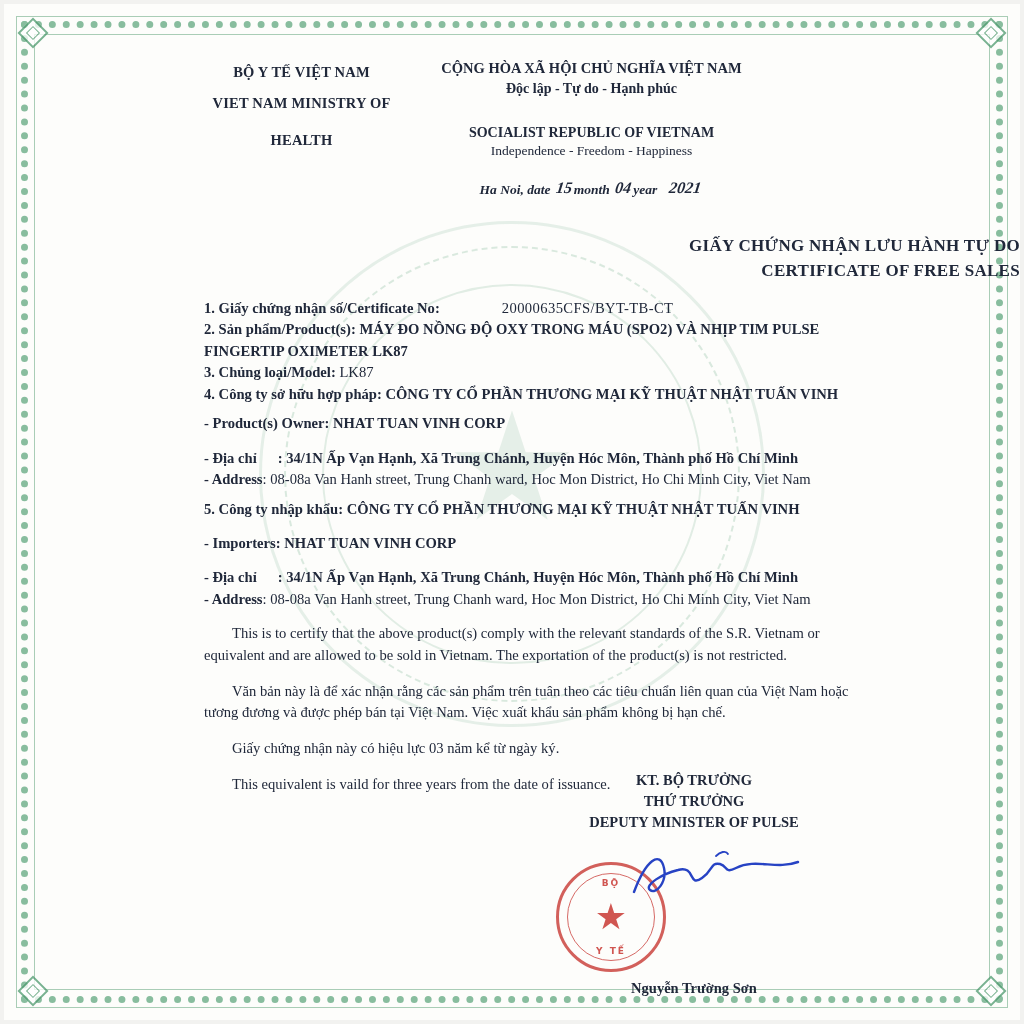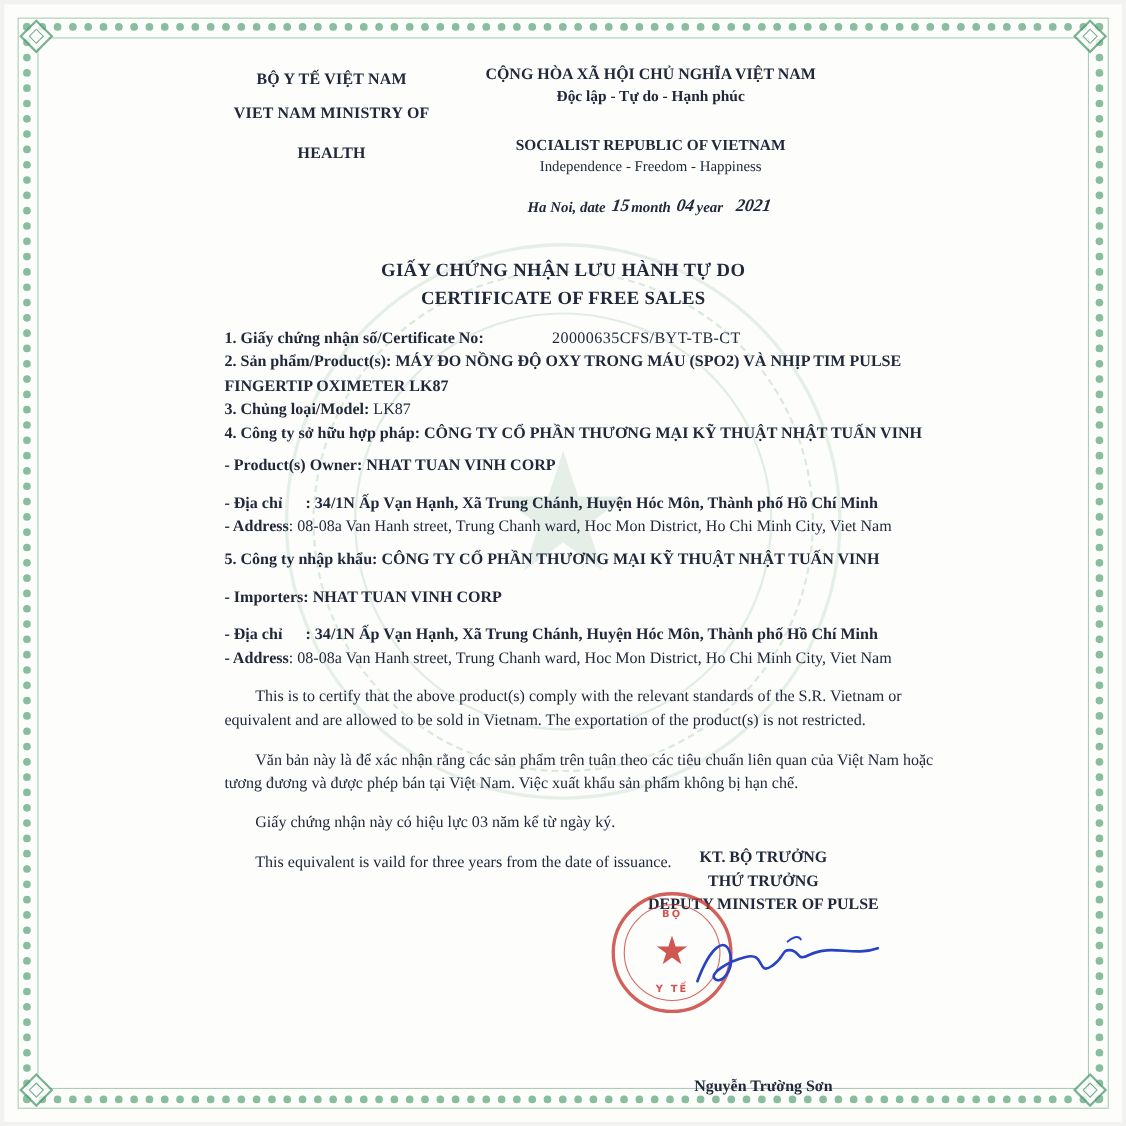--- a/index.html
+++ b/index.html
@@ -39,42 +39,42 @@
   .hdr-right .r1{font-weight:bold;font-size:14.5px;}
   .hdr-right .r2{font-weight:bold;font-size:14px;margin-top:4px;}
   .hdr-right .r3{font-weight:bold;font-size:14px;margin-top:28px;}
   .hdr-right .r4{font-size:13.5px;margin-top:2px;}
   .dateline{position:absolute;left:415px;top:176px;width:345px;text-align:center;
     font-style:italic;font-weight:bold;font-size:13.5px;}
   .hand{display:inline-block;font-size:16px;transform:skewX(-8deg) translateY(-1px);
     margin:0 2px;font-weight:bold;}
 
   
-  .title{position:absolute;left:0;right:0;top:230px;text-align:center;
+  .title{position:absolute;left:0;right:0;top:230px;text-align:right;
     font-weight:bold;font-size:17px;line-height:1.45;letter-spacing:.3px;}
 
   
   .body-text{position:absolute;left:200px;top:294px;width:662px;
     font-size:14.6px;line-height:1.47;}
   .line{margin:0;}
   .line b{font-weight:bold;}
   .certno-value{margin-left:62px;letter-spacing:.4px;}
   .vi-bold{font-weight:bold;padding-left:21px;}
   .para{margin-top:13px;text-indent:28px;}
   .gap-s{margin-top:8px;}
   .gap-m{margin-top:13px;}
 
   
   .sig-block{position:absolute;left:540px;top:766px;width:300px;text-align:center;
     font-weight:bold;font-size:14.5px;line-height:1.45;}
   .signer{position:absolute;left:540px;top:976px;width:300px;text-align:center;
     font-weight:bold;font-size:14.5px;}
 
   
-  .seal{position:absolute;left:552px;top:807px;width:104px;height:104px;border-radius:50%;
+  .seal{position:absolute;left:552px;top:858px;width:104px;height:104px;border-radius:50%;
     border:3px solid rgba(198,48,42,.85);opacity:.9;}
   .seal .inner{position:absolute;inset:8px;border-radius:50%;border:1.5px solid rgba(198,48,42,.8);}
   .seal .seal-star{position:absolute;left:50%;top:50%;transform:translate(-50%,-52%);
     color:rgba(198,48,42,.9);font-size:36px;font-family:"DejaVu Sans",sans-serif;}
   .seal .seal-txt{position:absolute;width:100%;text-align:center;color:rgba(198,48,42,.9);
     font-size:9px;font-weight:bold;letter-spacing:2px;font-family:"DejaVu Sans",sans-serif;}
   .seal .t{top:13px}.seal .b{bottom:13px}
 
   
   .sig-svg{position:absolute;left:612px;top:836px;width:190px;height:80px;}

